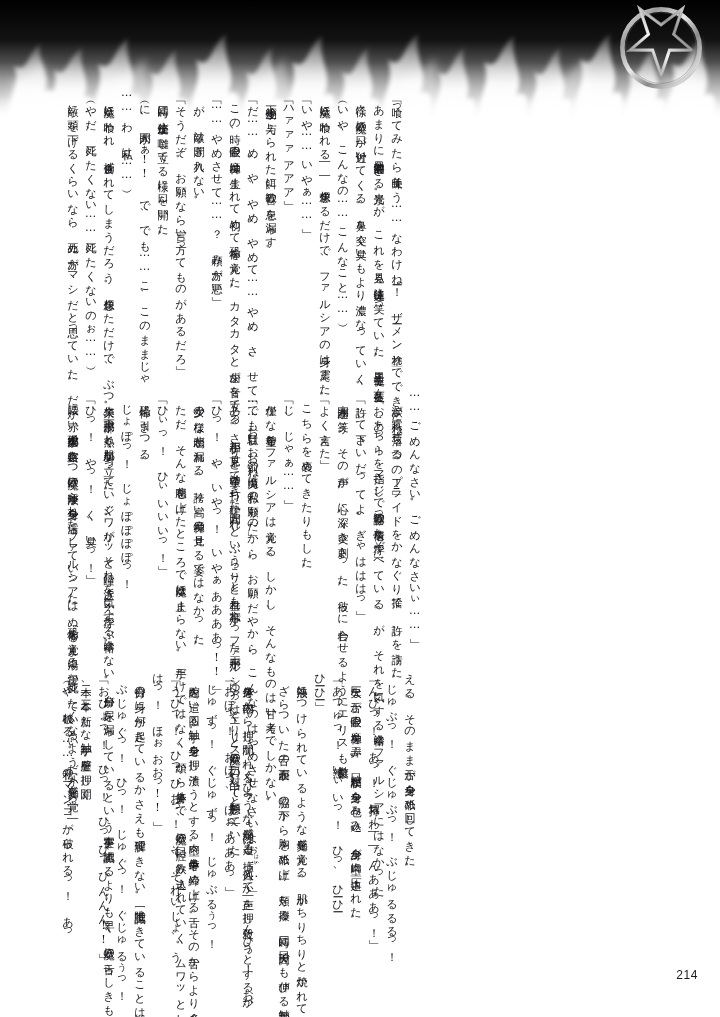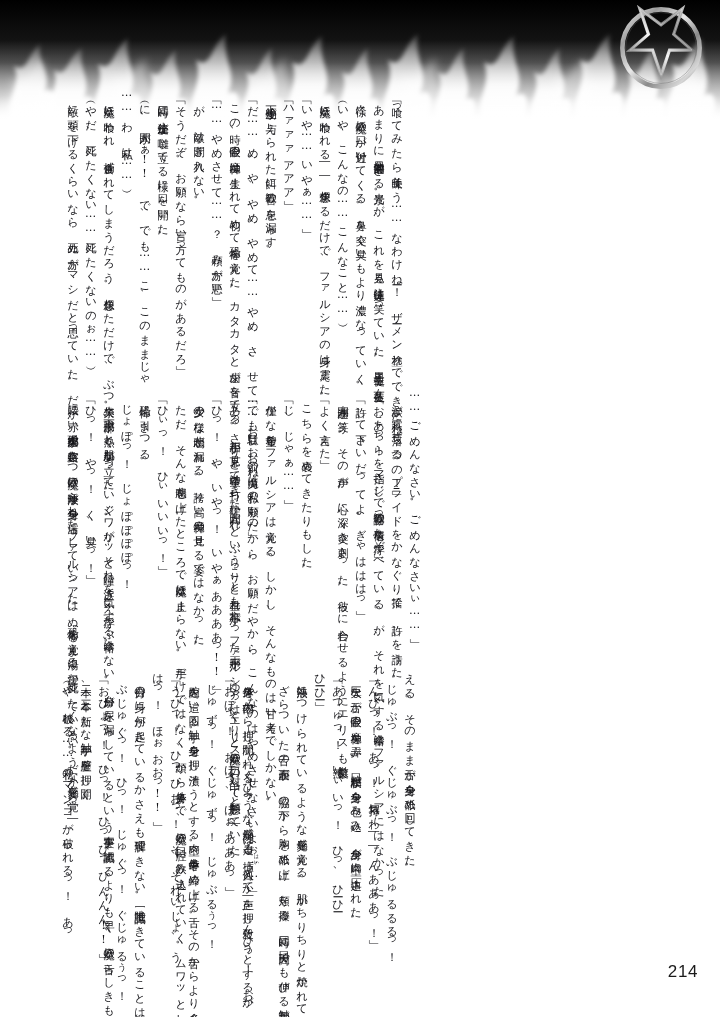--- a/index.html
+++ b/index.html
@@ -63,21 +63,21 @@
   #block-bot .vcol{ height:288px; }
 
   
   ruby{ ruby-position:over; }
   rt{ font-size:5.2px; letter-spacing:0; }
 
   
   #page-number{
     position:absolute;right:22px;bottom:35px;
     font-family:"Liberation Sans",sans-serif;
-    font-size:17px;
+    font-size:12px;
     color:#1a1a1a;
     letter-spacing:0.6px;
   }
 </style>
 </head>
 <body>
 
 <div id="page">
 
   <div id="header-banner">

